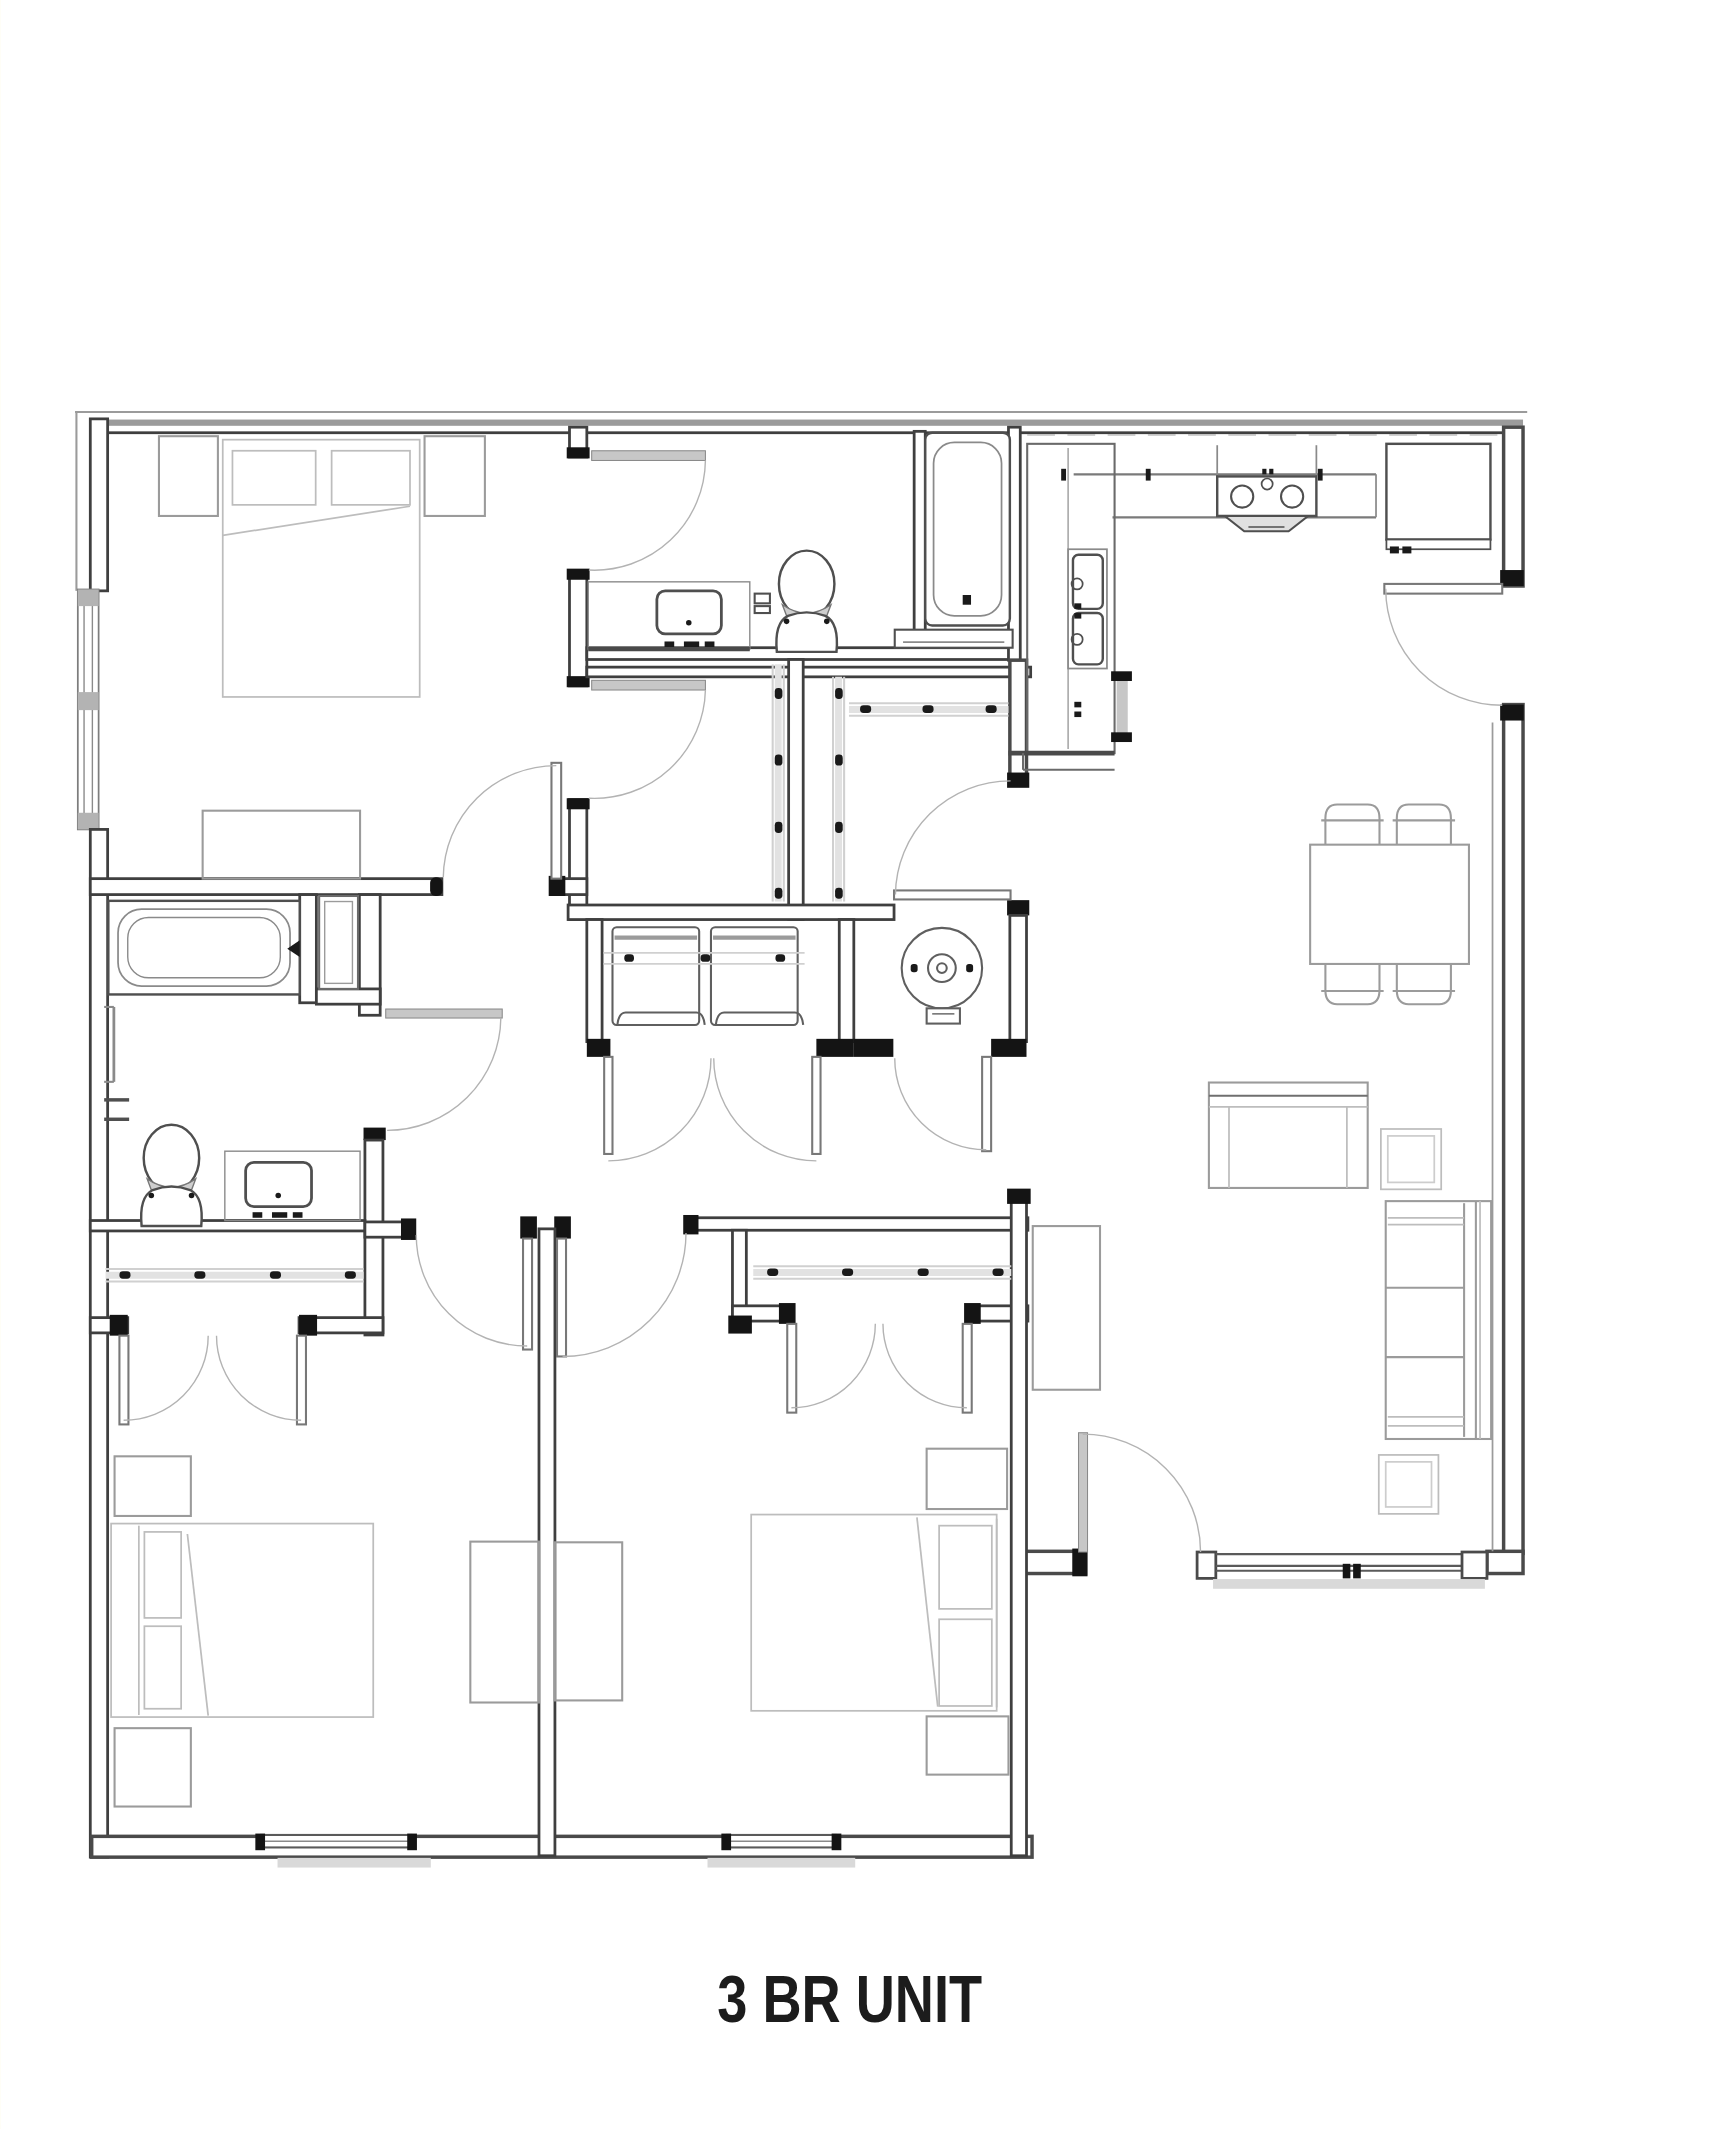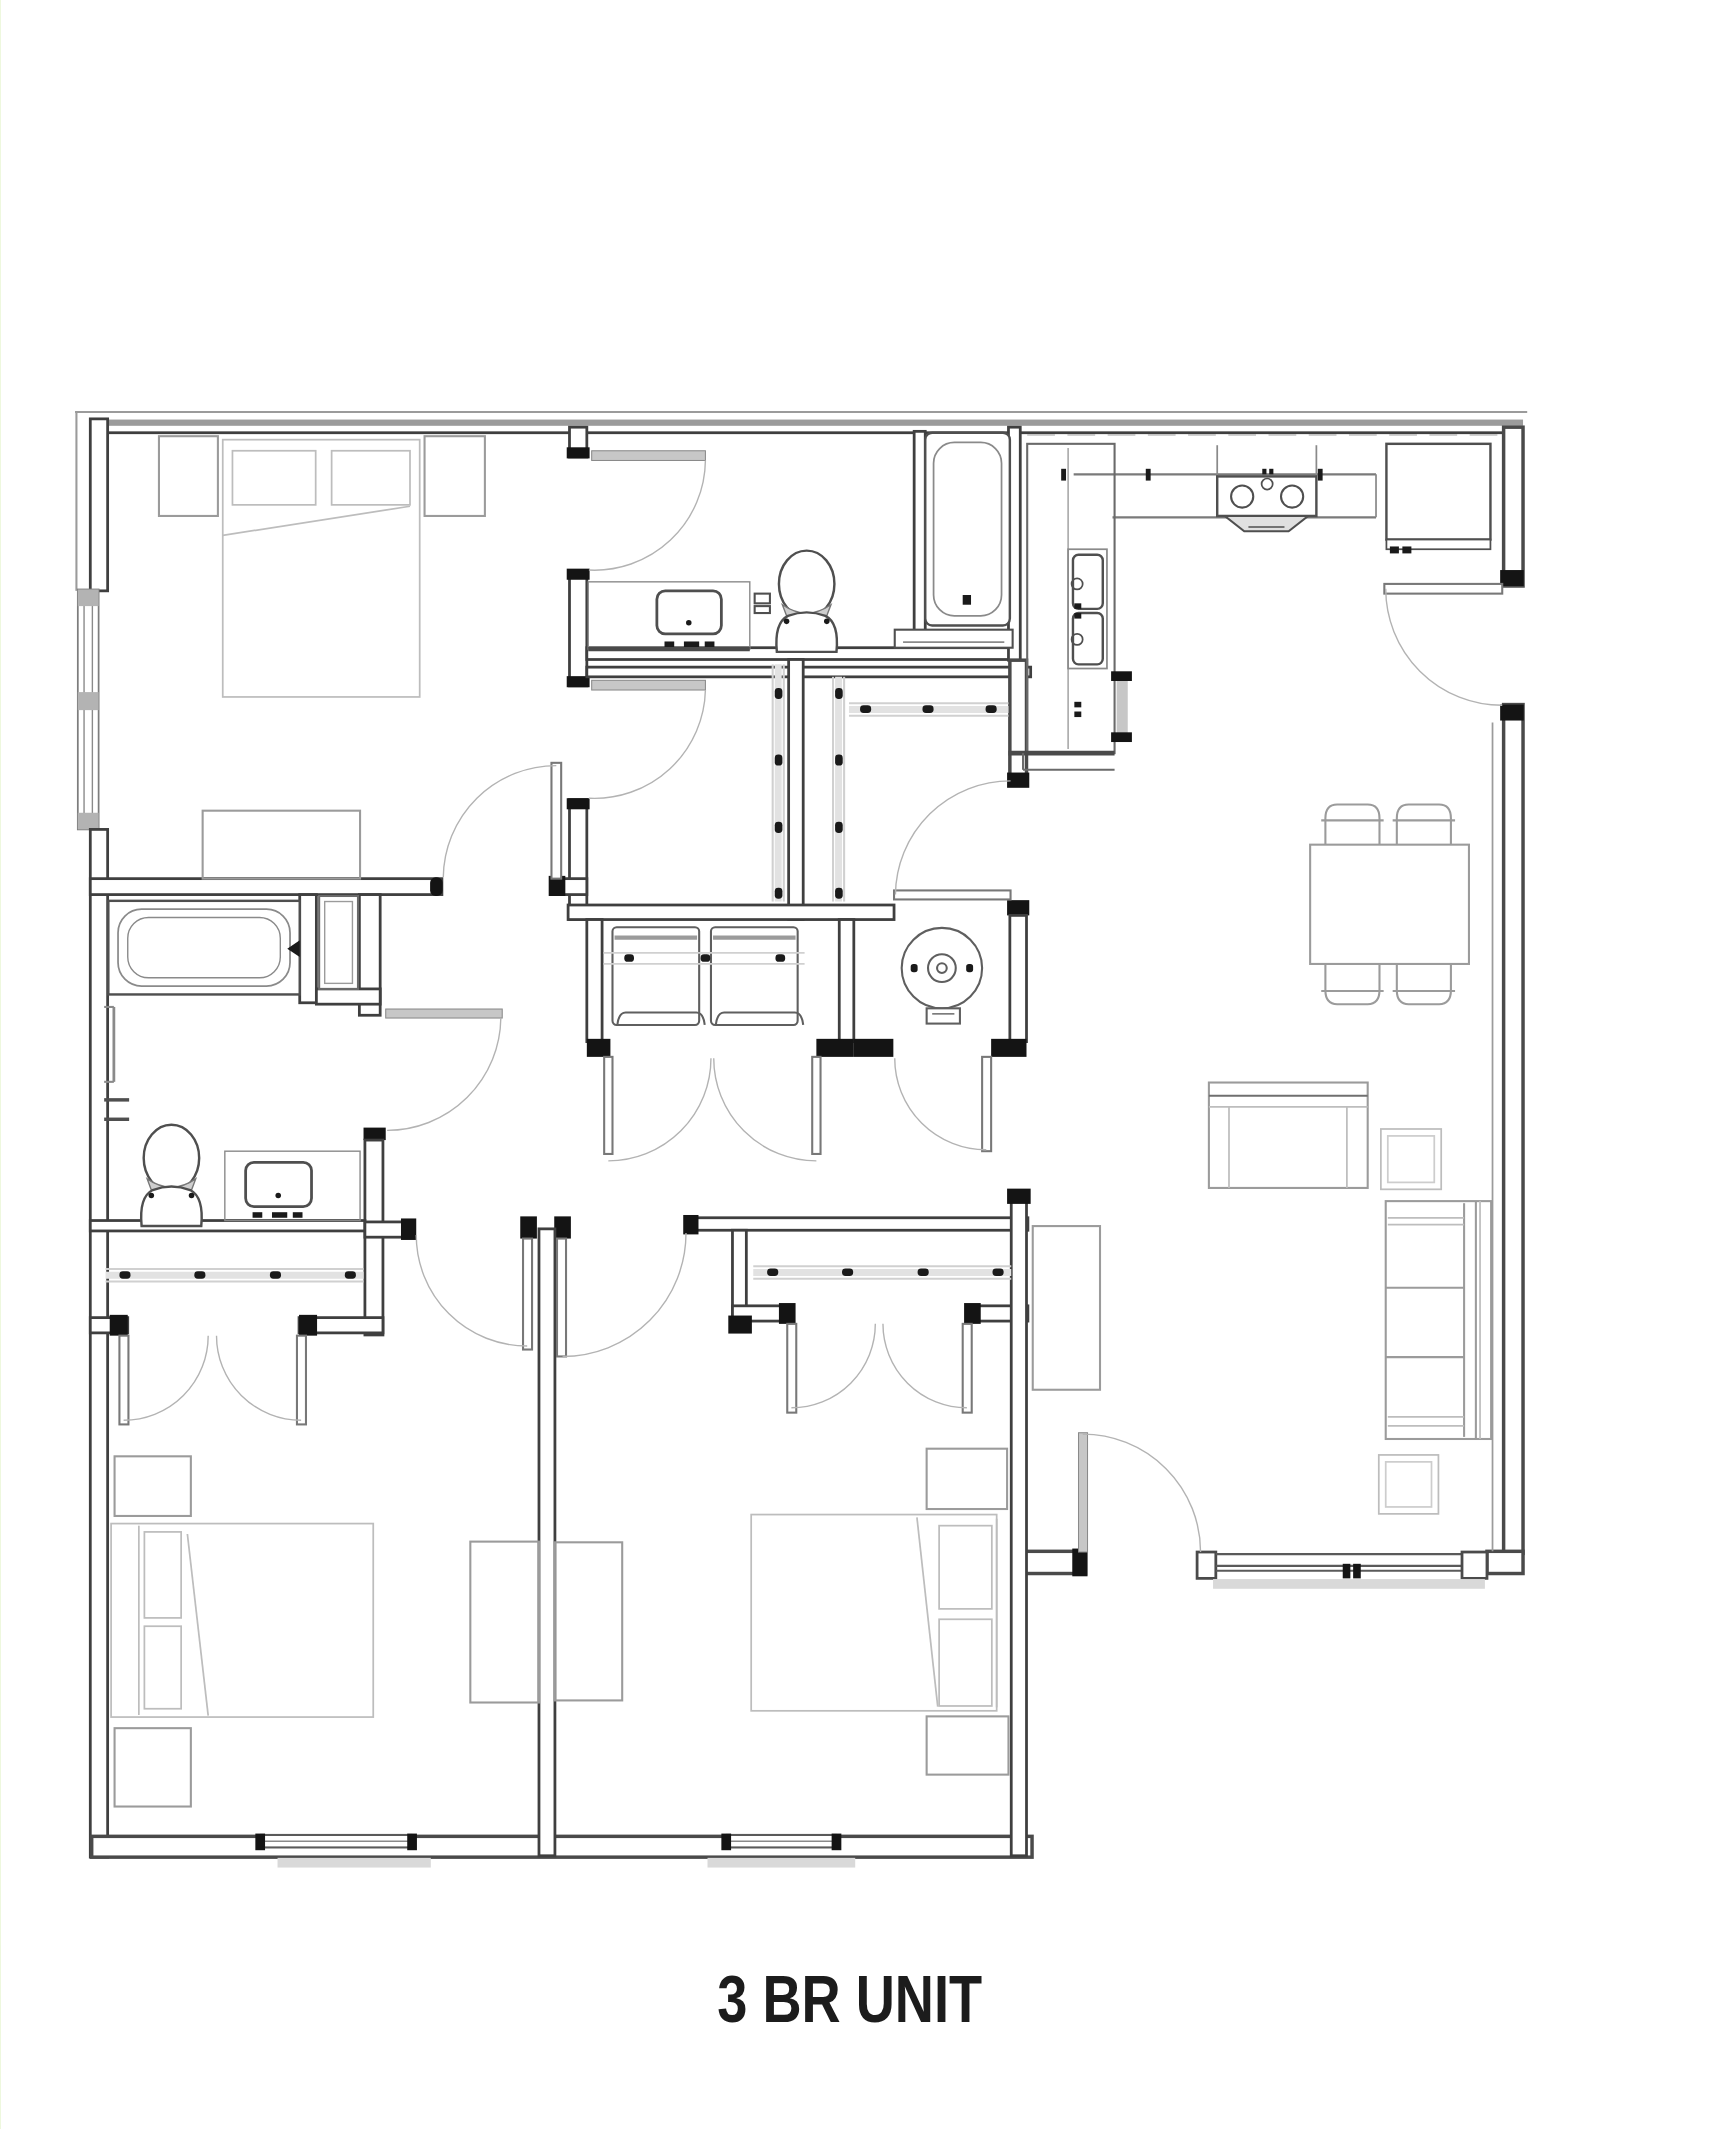--- a/index.html
+++ b/index.html
@@ -1,16 +1,16 @@
 <!DOCTYPE html>
 <html style="font-size:11px"><head>
 <meta charset="utf-8">
 <style>
 html,body{margin:0;padding:0;background:#fff;}
-#page{width:1734px;height:2129px;position:relative;background:#84cc16;font-family:"Liberation Sans",sans-serif;}
+#page{width:1734px;height:2129px;position:relative;background:#fef9c3;font-family:"Liberation Sans",sans-serif;}
 svg{position:absolute;top:0;left:0;}
 .w{fill:#ffffff;stroke:#3f3f3f;stroke-width:4;}
 .cap{fill:#141414;}
 .f{fill:none;stroke:#9b9b9b;stroke-width:3;}
 .lt{fill:none;stroke:#bdbdbd;stroke-width:2.5;}
 .fx2{fill:none;stroke:#8a8a8a;stroke-width:2;}
 .arc{fill:none;stroke:#b3b3b3;stroke-width:2;}
 .leaf{fill:#fff;stroke:#787878;stroke-width:3;}
 .leafg{fill:#c7c7c7;stroke:#8a8a8a;stroke-width:1.5;}
 .dot{fill:#1a1a1a;}

